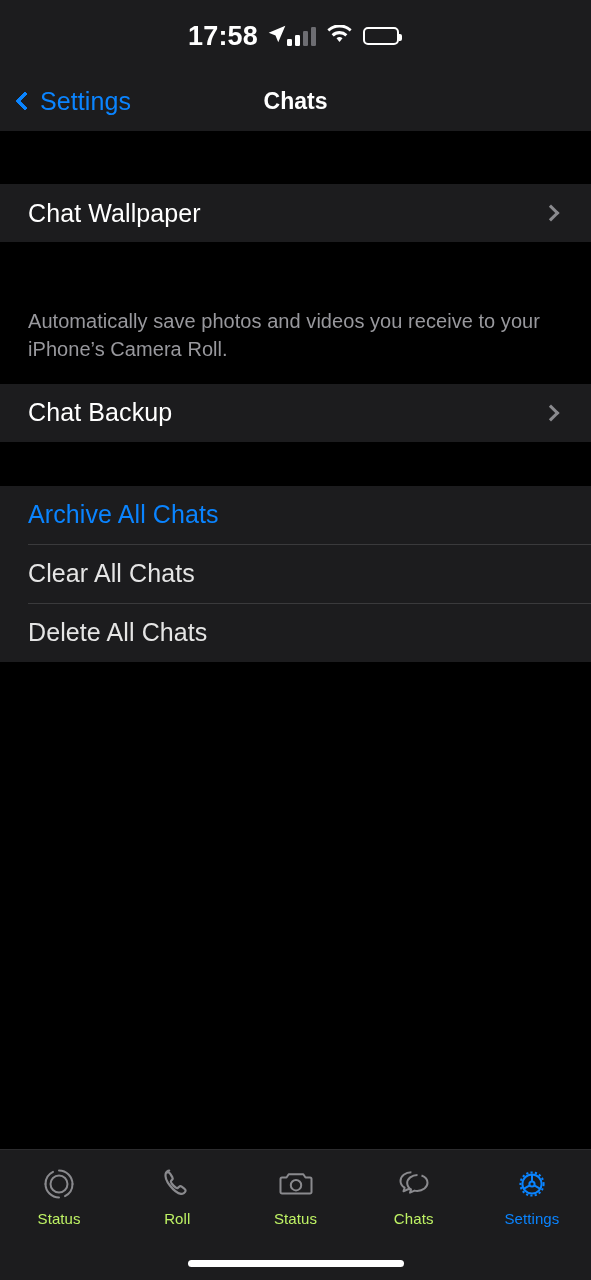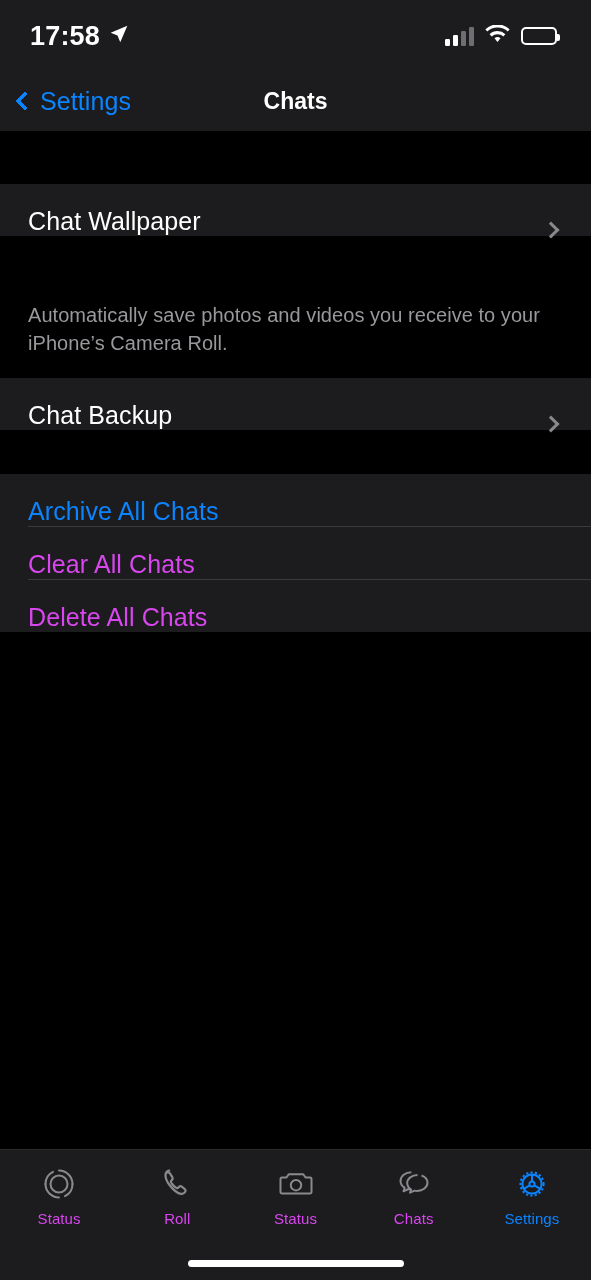--- a/index.html
+++ b/index.html
@@ -8,21 +8,21 @@
     background:#000;
     font-family:"Liberation Sans", sans-serif;
     -webkit-font-smoothing:antialiased;
     overflow:hidden;
   }
   .phone { position:relative; width:591px; height:1280px; background:#000; display:flex; flex-direction:column; }
 
   
   .statusbar {
     height:72px; background:#1c1c1e;
-    display:flex; align-items:center; justify-content:space-between;
+    display:flex; align-items:center; justify-content:center;
     padding:0 34px 0 30px; flex:0 0 auto;
   }
   .sb-left { display:flex; align-items:center; gap:9px; }
   .sb-time { color:#fff; font-size:27px; font-weight:600; letter-spacing:.2px; }
   .sb-right { display:flex; align-items:center; gap:11px; }
 
   .bars { display:flex; align-items:flex-end; gap:3px; height:19px; }
   .bars i { display:block; width:5px; background:#fff; border-radius:1.2px; }
   .bars i:nth-child(1){ height:7px; }
   .bars i:nth-child(2){ height:11px; }
@@ -46,51 +46,51 @@
 
   
   .content { flex:1 1 auto; background:#000; overflow:hidden; }
   .gap { background:#000; }
   .gap.g1 { height:53px; }
   .gap.g2 { height:47px; }
   .gap.g3 { height:44px; }
 
   .section { background:#1c1c1e; }
   .row {
-    height:52px; display:flex; align-items:flex-end; justify-content:space-between;
+    height:58px; display:flex; align-items:center; justify-content:space-between;
     padding:0 22px 0 28px; cursor:pointer; position:relative;
   }
   .row-label { color:#fff; font-size:25px; letter-spacing:.1px; }
   .row-chev { width:12px; height:12px; border-top:3px solid #8a8a8e; border-right:3px solid #8a8a8e;
               transform:rotate(45deg); margin-right:12px; }
 
   .sep { height:1px; background:#3a3a3c; margin-left:28px; }
 
   
   .toggle { width:72px; height:44px; border-radius:22px; background:#34c759; position:relative; flex:0 0 auto; cursor:pointer; }
   .toggle .knob { position:absolute; top:3px; left:31px; width:38px; height:38px; border-radius:50%; background:#fff;
                   box-shadow:0 2px 4px rgba(0,0,0,.35); }
 
   
   .footer-note {
     background:#000; color:#98989d; font-size:20px; line-height:1.42;
     padding:18px 22px 20px 28px; letter-spacing:.05px;
   }
 
   .row-link .row-label { color:#0a84ff; }
-  .row-danger .row-label { color:#d946ef; }
+  .row-danger .row-label { color:#e5e5e5; }
 
   
   .tabbar {
     flex:0 0 auto; height:97px; background:#1c1c1e; border-top:1px solid #2c2c2e;
     display:flex; align-items:flex-start; padding-top:14px;
   }
   .tab { flex:1; display:flex; flex-direction:column; align-items:center; gap:6px; cursor:pointer; }
   .tab svg { display:block; }
-  .tab-label { font-size:15px; color:#d946ef; letter-spacing:.1px; }
+  .tab-label { font-size:15px; color:#bef264; letter-spacing:.1px; }
   .tab.active .tab-label { color:#0a84ff; }
 
   .homebar-wrap { flex:0 0 auto; height:34px; background:#1c1c1e; display:flex; align-items:center; justify-content:center; }
   .homebar { width:216px; height:7px; border-radius:4px; background:#fff; }
 </style>
 </head>
 <body>
 
 <div class="phone">
 

